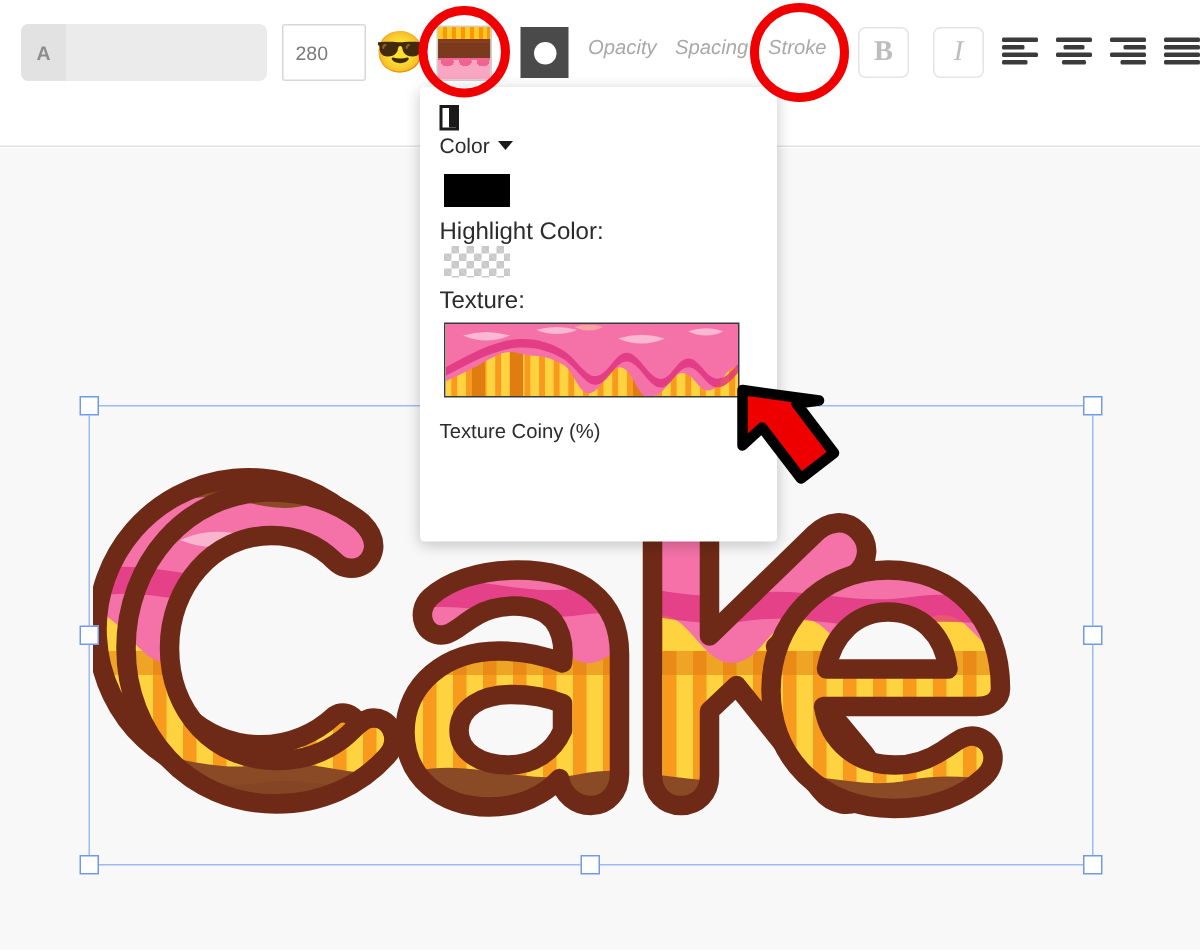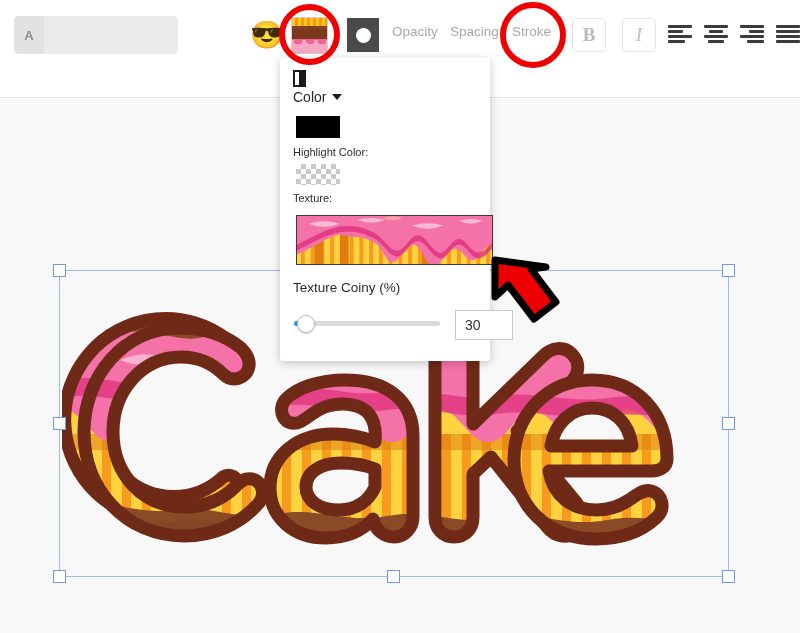--- a/index.html
+++ b/index.html
@@ -81,21 +81,21 @@
 
   #shape-btn { left: 344px; }
   .shape-sq {
     width: 32px; height: 34px; background: #4a4a4a;
     display: flex; align-items: center; justify-content: center;
   }
   .shape-sq i { width: 15px; height: 15px; border-radius: 50%; background: #fff; display:block; }
 
   .tb-text-btn {
     position: absolute; top: 24px;
-    font-size: 13.5px; color: #a9a9a9; white-space: nowrap;
+    font-size: 13.5px; color: #a9a9a9; white-space: nowrap; font-style: italic;
   }
   #opacity-btn { left: 392px; }
   #spacing-btn { left: 450px; }
   #stroke-btn  { left: 512px; }
 
   .tb-box-btn {
     position: absolute; top: 18px;
     width: 34px; height: 34px;
     border: 1px solid #e4e4e4; border-radius: 5px;
     display: flex; align-items: center; justify-content: center;
@@ -152,21 +152,21 @@
   .cake-word {
     position: absolute; left: 62px; top: 185px;
     width: 660px; height: 280px;
     pointer-events: none;
   }
   .cake-word svg { width: 100%; height: 100%; display: block; }
 
   
   .panel {
     position: absolute; left: 280px; top: 58px;
-    width: 210px; height: 303px;
+    width: 238px; height: 303px;
     background: #ffffff;
     border-radius: 3px;
     box-shadow: 0 2px 10px rgba(0,0,0,.22);
     z-index: 40;
   }
   .panel-icon {
     position: absolute; left: 13px; top: 12px;
     width: 13px; height: 17px;
     border: 2px solid #1a1a1a;
     background: linear-gradient(90deg,#fff 0 45%, #1a1a1a 45% 100%);
@@ -177,21 +177,21 @@
     font-size: 14px; color: #2b2b2b;
   }
   .caret { width: 0; height: 0; border-left: 5px solid transparent; border-right: 5px solid transparent; border-top: 6px solid #1a1a1a; }
 
   .black-swatch {
     position: absolute; left: 16px; top: 58px;
     width: 44px; height: 22px; background: #000;
   }
   .p-label {
     position: absolute; left: 13px;
-    font-size: 11px; color: #2b2b2b;
+    font-size: 16px; color: #2b2b2b;
   }
   #highlight-label { top: 88px; }
   #texture-label   { top: 134px; }
 
   .checker-swatch {
     position: absolute; left: 16px; top: 106px;
     width: 44px; height: 21px;
     background-image:
       linear-gradient(45deg,#c9c9c9 25%,transparent 25%,transparent 75%,#c9c9c9 75%),
       linear-gradient(45deg,#c9c9c9 25%,transparent 25%,transparent 75%,#c9c9c9 75%);
@@ -245,20 +245,21 @@
 <body>
 
 <div id="app">
 
   <div class="toolbar">
 
     <div class="font-field">
       <div class="a-glyph">A</div>
     </div>
 
+    <div class="size-field">280</div>
 
     <div class="tb-icon-btn" id="emoji-btn">
       <span>😎</span>
     </div>
 
     <div class="tb-icon-btn" id="texture-swatch-btn">
       <div class="tex-swatch"></div>
     </div>
 
     <div class="tb-icon-btn" id="shape-btn">
@@ -537,27 +538,20 @@
           <path d="M62,4 q14,-4 28,0 q-14,6 -28,0 Z"></path>
           <path d="M118,10 q16,-5 32,0 q-16,7 -32,0 Z"></path>
           <path d="M166,5 q12,-4 24,0 q-12,6 -24,0 Z"></path>
         </g>
         <path d="M88,2 q10,-3 20,0 q-10,5 -20,0 Z" fill="#fbb0a0" opacity=".8"></path>
       </svg>
     </div>
 
     <div id="texsize-label">Texture Coiny (%)</div>
 
-    <div class="slider-row">
-      <div class="slider">
-        <div class="fill" style="width: 8%;"></div>
-        <div class="thumb" style="left: 8%;"></div>
-      </div>
-      <div class="num-field">30</div>
-    </div>
   </div>
 
   <div class="ann-circle" id="ann-texture-circle"></div>
   <div class="ann-circle" id="ann-stroke-circle"></div>
 
   <div class="cursor-arrow">
     <svg width="80" height="72" viewBox="0 0 80 72" xmlns="http://www.w3.org/2000/svg" aria-hidden="true">
       <path d="M5,5 L5,42 L18,30 L44,64 L66,47 L41,14 L56,12 Z" fill="#ee0000" stroke="#000000" stroke-width="7" stroke-linejoin="round"></path>
     </svg>
   </div>

